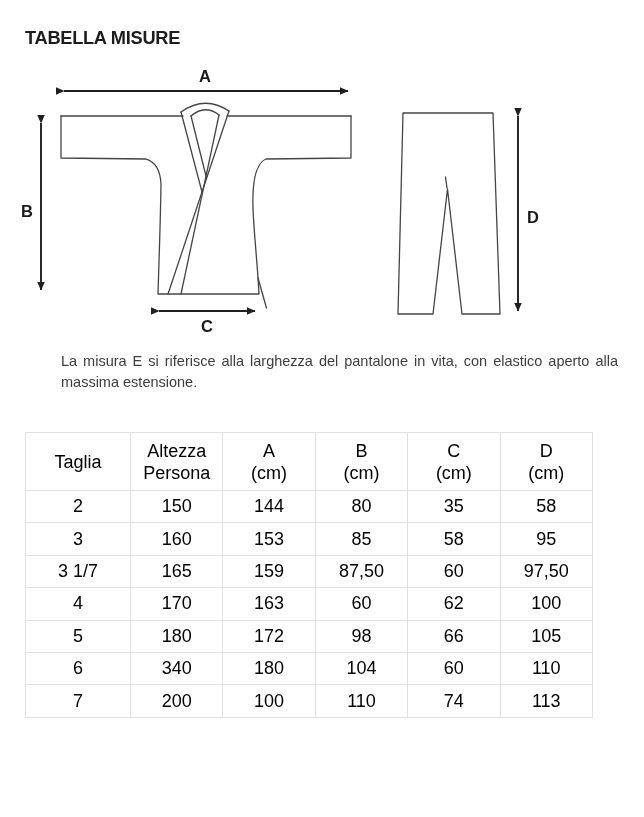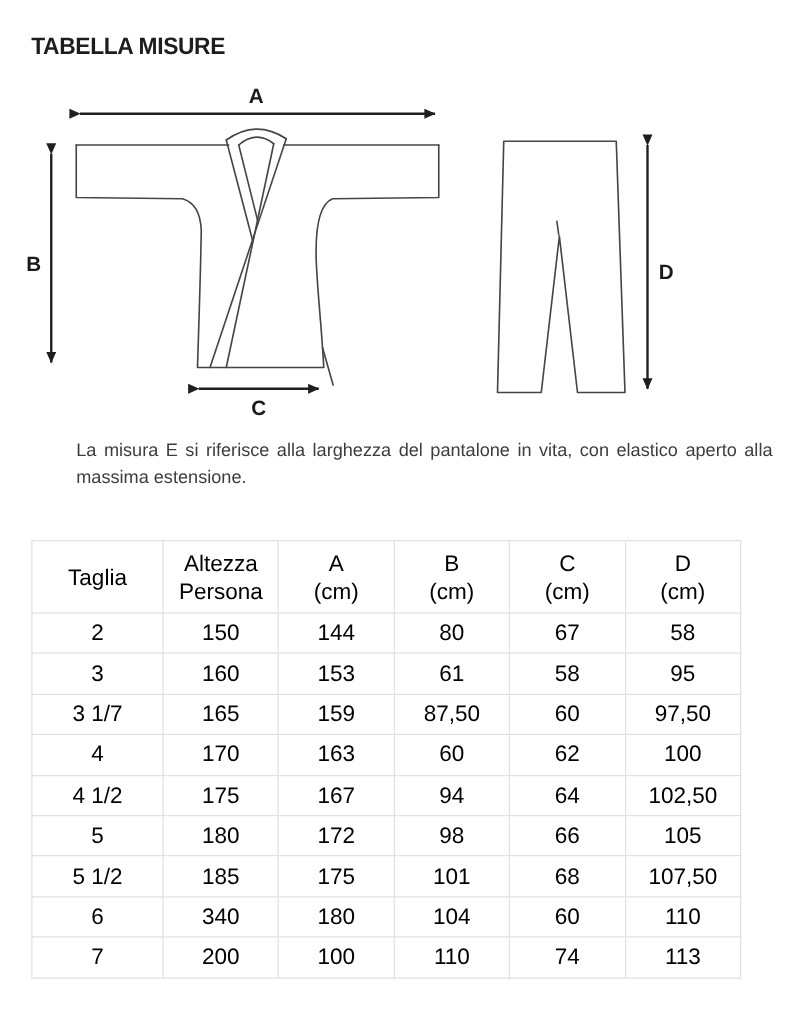--- a/index.html
+++ b/index.html
@@ -121,70 +121,54 @@
         <th>D
 (cm)</th>
       </tr>
   </thead>
   <tbody>
       <tr>
         <td>2</td>
         <td>150</td>
         <td>144</td>
         <td>80</td>
-        <td>67</td>
+        <td>35</td>
         <td>58</td>
       </tr>
       <tr>
         <td>3</td>
         <td>160</td>
         <td>153</td>
-        <td>61</td>
+        <td>85</td>
         <td>58</td>
         <td>95</td>
       </tr>
       <tr>
         <td>3 1/7</td>
         <td>165</td>
         <td>159</td>
         <td>87,50</td>
         <td>60</td>
         <td>97,50</td>
       </tr>
       <tr>
         <td>4</td>
         <td>170</td>
         <td>163</td>
         <td>60</td>
         <td>62</td>
         <td>100</td>
       </tr>
       <tr>
-        <td>4 1/2</td>
-        <td>175</td>
-        <td>167</td>
-        <td>94</td>
-        <td>64</td>
-        <td>102,50</td>
-      </tr>
-      <tr>
         <td>5</td>
         <td>180</td>
         <td>172</td>
         <td>98</td>
         <td>66</td>
         <td>105</td>
-      </tr>
-      <tr>
-        <td>5 1/2</td>
-        <td>185</td>
-        <td>175</td>
-        <td>101</td>
-        <td>68</td>
-        <td>107,50</td>
       </tr>
       <tr>
         <td>6</td>
         <td>340</td>
         <td>180</td>
         <td>104</td>
         <td>60</td>
         <td>110</td>
       </tr>
       <tr>

